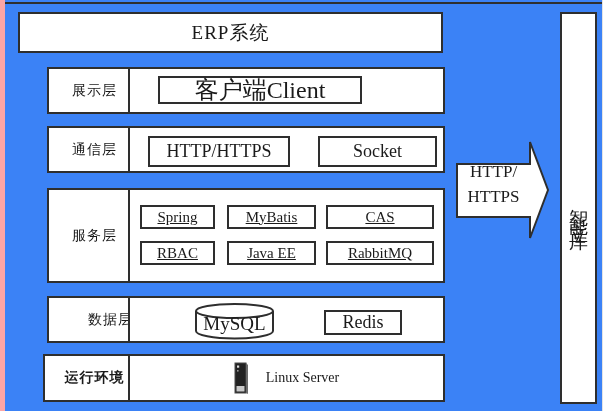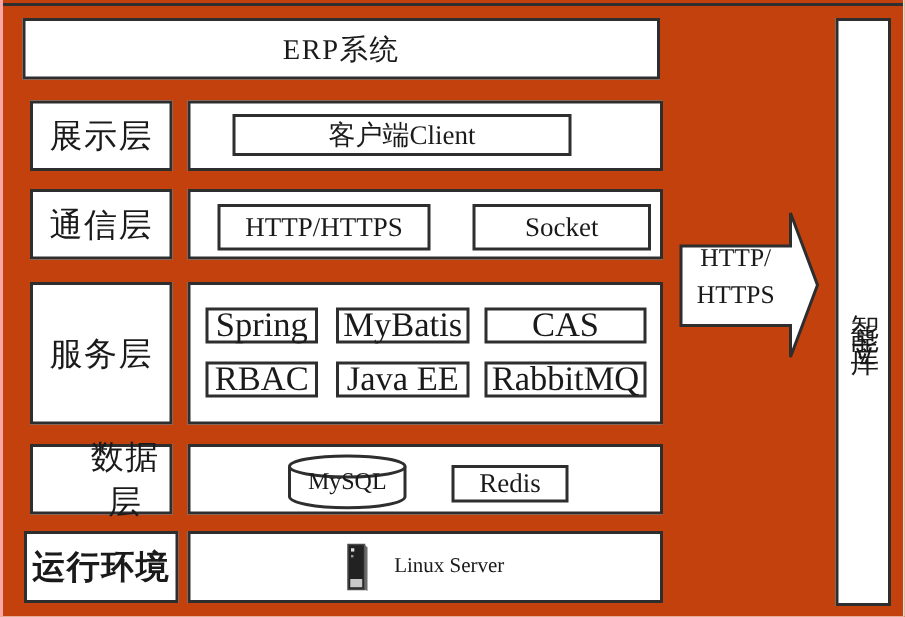--- a/index.html
+++ b/index.html
@@ -1,40 +1,40 @@
 <!DOCTYPE html>
 <html><head>
 <meta charset="utf-8">
 <style>
   html,body{margin:0;padding:0;background:#ffffff;}
   .stage{
-    position:relative;width:603px;height:411px;background:#c2410c;
+    position:relative;width:603px;height:411px;background:#3b82f6;
     font-family:"Liberation Serif","DejaVu Serif",serif;color:#1a1a1a;overflow:hidden;
-    border-left:2px solid #fca5a5;border-right:1px solid #e3e3e3;box-sizing:border-box;
+    border-left:5px solid #fca5a5;border-right:1px solid #e3e3e3;box-sizing:border-box;
   }
   .box{
     position:absolute;box-sizing:border-box;border:2px solid #2e2e2e;background:#fff;
     display:flex;align-items:center;justify-content:center;text-align:center;
   }
   .inner{position:absolute;box-sizing:border-box;border:2px solid #2e2e2e;background:#fff;
     display:flex;align-items:center;justify-content:center;}
   .top-rule{position:absolute;left:0;top:2px;width:603px;height:2px;background:#2f2f2f;}
-  .lbl{font-size:22px;letter-spacing:1px;}
+  .lbl{font-size:14px;letter-spacing:1px;margin-left:24px;}
   .erp{left:13px;top:12px;width:425px;height:41px;font-size:19px;letter-spacing:1px;}
   .row-content{left:123px;width:317px;}
-  .svc-item{font-size:23px;}
+  .svc-item{font-size:15px;text-decoration:underline;}
   .arrow-label{
     position:absolute;left:452px;top:164px;width:73px;height:39px;
     display:flex;flex-direction:column;align-items:center;justify-content:center;
     font-size:17px;line-height:25px;
   }
   .vbox{left:555px;top:12px;width:37px;height:392px;}
   .vtext{writing-mode:vertical-rl;text-orientation:upright;font-size:19px;letter-spacing:7px;}
   .cylinder{position:absolute;left:64px;top:4px;width:81px;height:38px;}
-  .cyl-text{position:absolute;left:0;top:11px;width:81px;text-align:center;font-size:16px;}
+  .cyl-text{position:absolute;left:0;top:11px;width:81px;text-align:center;font-size:19px;}
   .runtime-group{display:flex;align-items:center;gap:17px;font-size:14px;}
 </style>
 </head>
 <body>
 
 <div class="stage">
 
   <div class="top-rule"></div>
 
   <div class="box erp">
@@ -51,21 +51,21 @@
     <span>服务层</span>
   </div>
   <div class="box lbl" style="left:18px;top:296px;width:95px;height:47px;padding-left:32px;">
     <span>数据层</span>
   </div>
   <div class="box lbl" style="left:14px;top:354px;width:103px;height:48px;font-weight:bold;">
     <span>运行环境</span>
   </div>
 
   <div class="box row-content" style="top:67px;height:47px;">
-    <div class="inner" style="left:28px;top:7px;width:226px;height:28px;font-size:18px;">
+    <div class="inner" style="left:28px;top:7px;width:204px;height:28px;font-size:24px;">
       <span>客户端Client</span>
     </div>
   </div>
 
   <div class="box row-content" style="top:126px;height:47px;">
     <div class="inner" style="left:18px;top:8px;width:142px;height:31px;font-size:18px;">
       <span>HTTP/HTTPS</span>
     </div>
     <div class="inner" style="left:188px;top:8px;width:119px;height:31px;font-size:18px;">
       <span>Socket</span>
@@ -94,21 +94,21 @@
   </div>
 
   <div class="box row-content" style="top:296px;height:47px;">
     <div class="cylinder">
       <svg width="81" height="38" viewBox="0 0 81 38">
         <path d="M2 9 L2 29 A 38.5 7.5 0 0 0 79 29 L79 9" fill="#ffffff" stroke="#2e2e2e" stroke-width="2"></path>
         <ellipse cx="40.5" cy="9" rx="38.5" ry="7" fill="#ffffff" stroke="#2e2e2e" stroke-width="2"></ellipse>
       </svg>
       <span class="cyl-text">MySQL</span>
     </div>
-    <div class="inner" style="left:174px;top:12px;width:78px;height:25px;font-size:18px;">
+    <div class="inner" style="left:194px;top:12px;width:78px;height:25px;font-size:18px;">
       <span>Redis</span>
     </div>
   </div>
 
   <div class="box row-content" style="top:354px;height:48px;">
     <div class="runtime-group">
       <svg width="15" height="33" viewBox="0 0 15 33">
         <rect x="1" y="1" width="11" height="30" fill="#222222" stroke="#4a4a4a" stroke-width="1"></rect>
         <polygon points="12,1 14,3 14,32 12,31" fill="#6a6a6a"></polygon>
         <rect x="3" y="3.5" width="2.2" height="2.2" fill="#e0e0e0"></rect>

